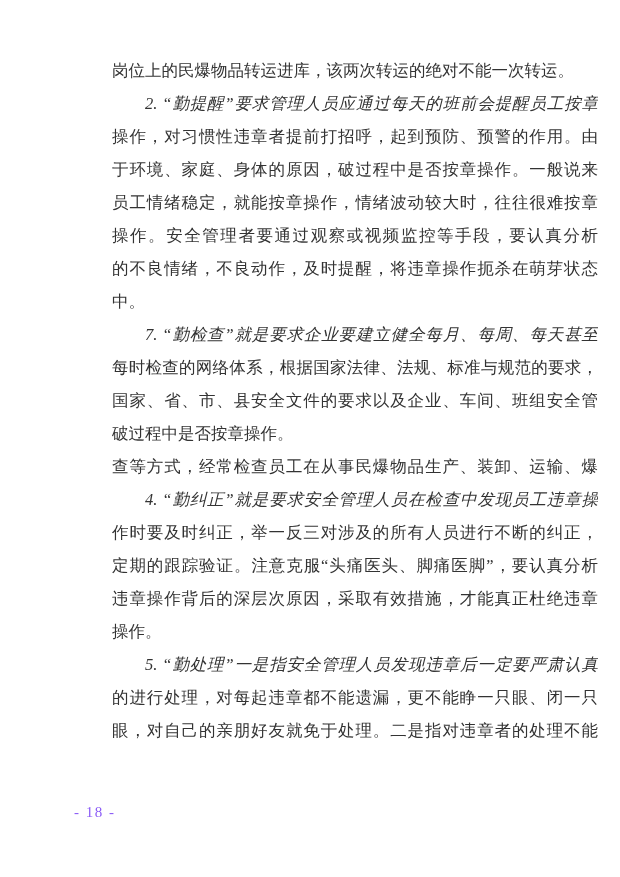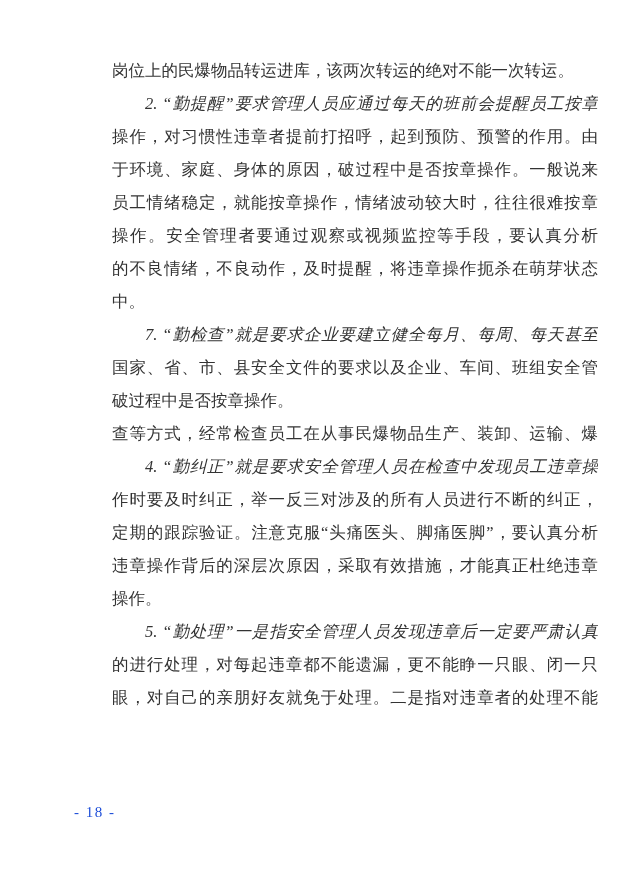--- a/index.html
+++ b/index.html
@@ -41,37 +41,38 @@
     text-indent: 33px;
     font-style: italic;
   }
   .footer {
     position: absolute;
     left: 74px;
     top: 801px;
     font-size: 15px;
     line-height: 22px;
     letter-spacing: 1.5px;
-    color: #1d4ed8;
+    color: #8b5cf6;
   }
 </style>
 </head>
 <body>
 
 <div class="page">
   <div class="text-block">
     <div class="line last">岗位上的民爆物品转运进库，该两次转运的绝对不能一次转运。</div>
     <div class="line indent">2. “勤提醒”要求管理人员应通过每天的班前会提醒员工按章</div>
     <div class="line">操作，对习惯性违章者提前打招呼，起到预防、预警的作用。由</div>
     <div class="line">于环境、家庭、身体的原因，破过程中是否按章操作。一般说来</div>
     <div class="line">员工情绪稳定，就能按章操作，情绪波动较大时，往往很难按章</div>
     <div class="line">操作。安全管理者要通过观察或视频监控等手段，要认真分析</div>
     <div class="line">的不良情绪，不良动作，及时提醒，将违章操作扼杀在萌芽状态</div>
     <div class="line last">中。</div>
     <div class="line indent">7. “勤检查”就是要求企业要建立健全每月、每周、每天甚至</div>
+    <div class="line">每时检查的网络体系，根据国家法律、法规、标准与规范的要求，</div>
     <div class="line">国家、省、市、县安全文件的要求以及企业、车间、班组安全管</div>
     <div class="line last">破过程中是否按章操作。</div>
     <div class="line">查等方式，经常检查员工在从事民爆物品生产、装卸、运输、爆</div>
     <div class="line indent">4. “勤纠正”就是要求安全管理人员在检查中发现员工违章操</div>
     <div class="line">作时要及时纠正，举一反三对涉及的所有人员进行不断的纠正，</div>
     <div class="line">定期的跟踪验证。注意克服“头痛医头、脚痛医脚”，要认真分析</div>
     <div class="line">违章操作背后的深层次原因，采取有效措施，才能真正杜绝违章</div>
     <div class="line last">操作。</div>
     <div class="line indent">5. “勤处理”一是指安全管理人员发现违章后一定要严肃认真</div>
     <div class="line">的进行处理，对每起违章都不能遗漏，更不能睁一只眼、闭一只</div>

